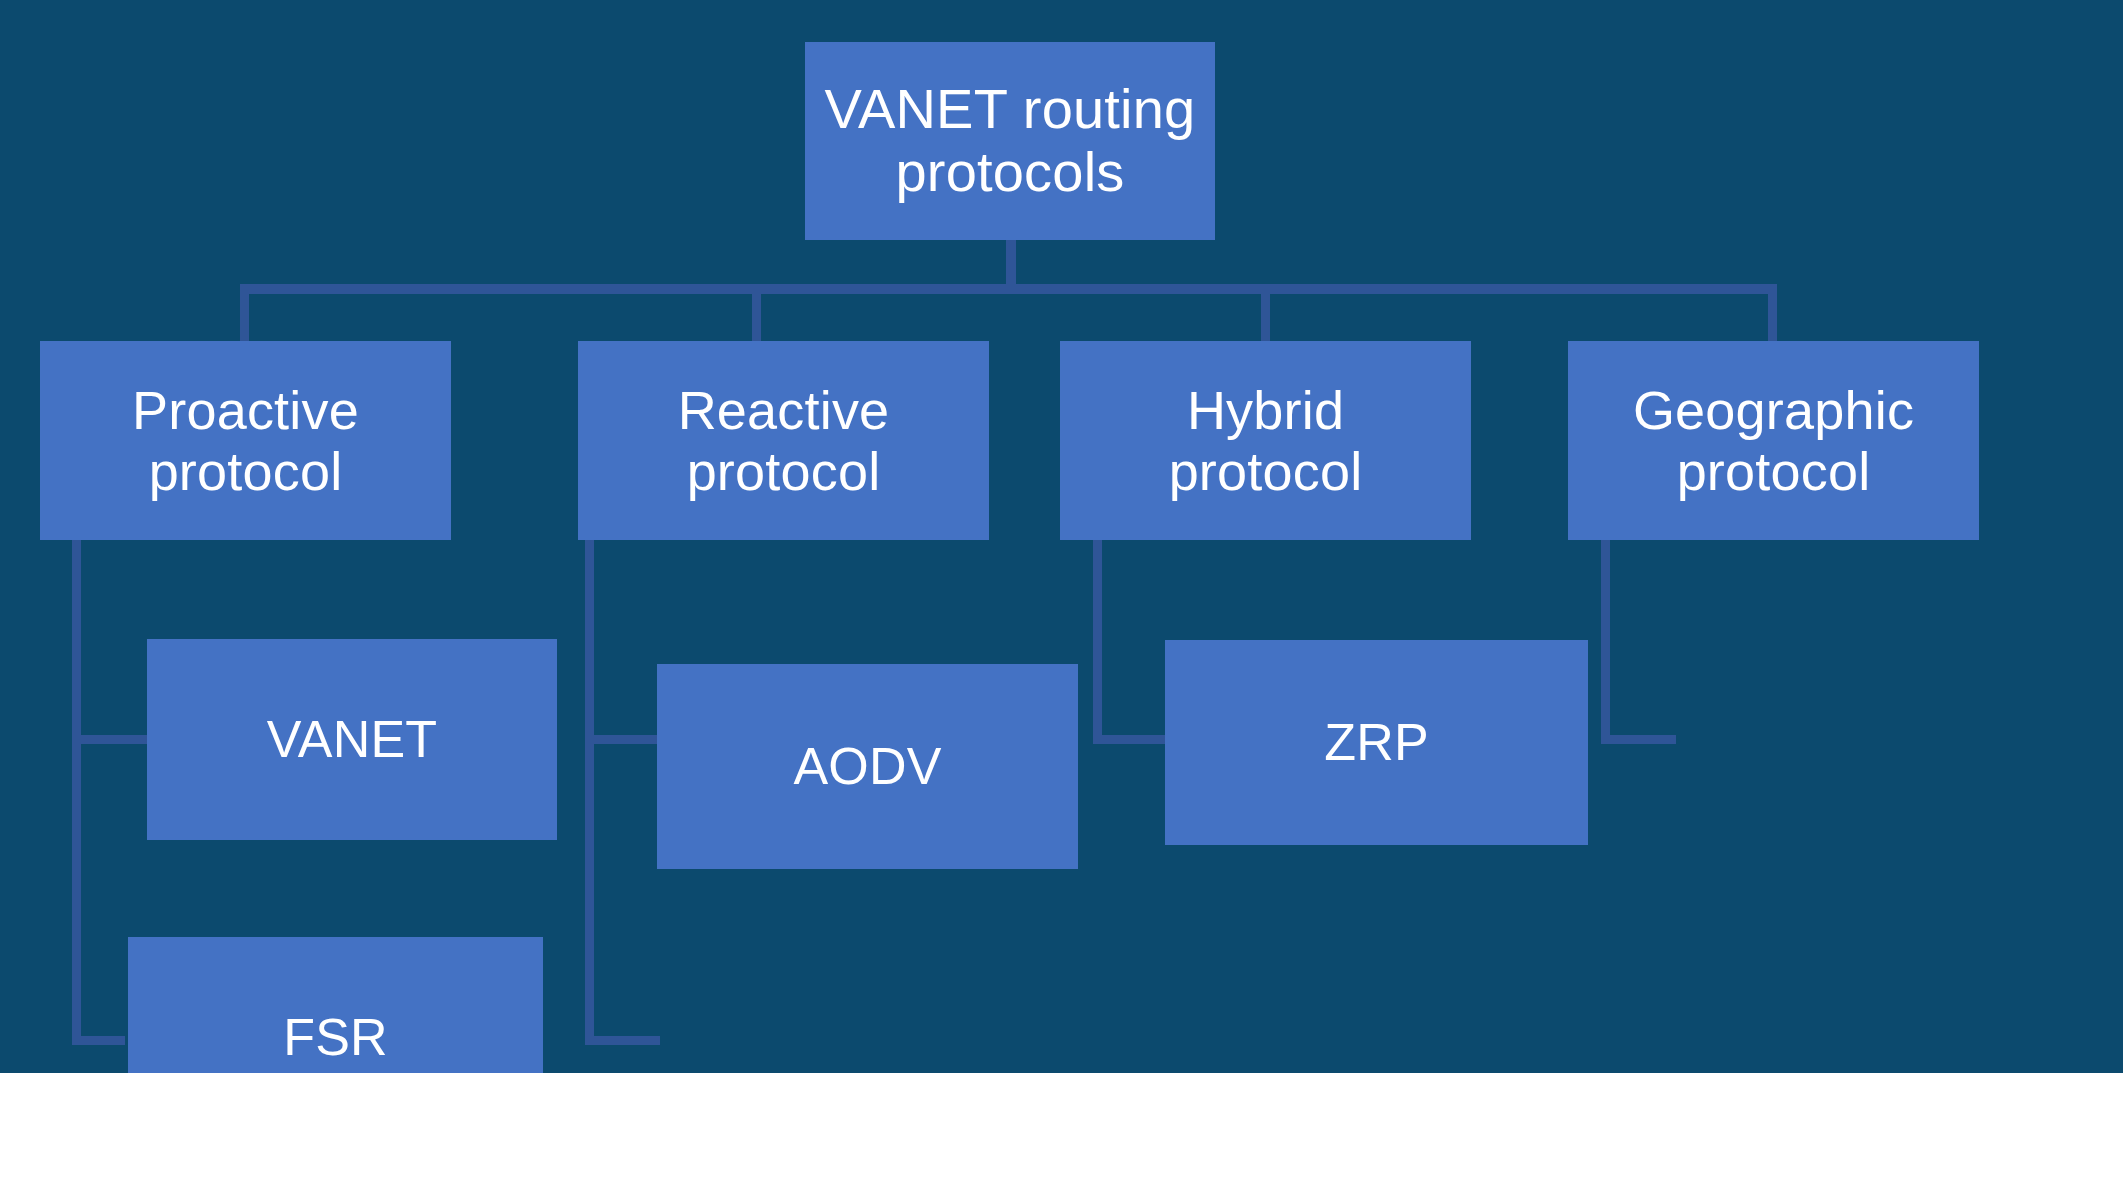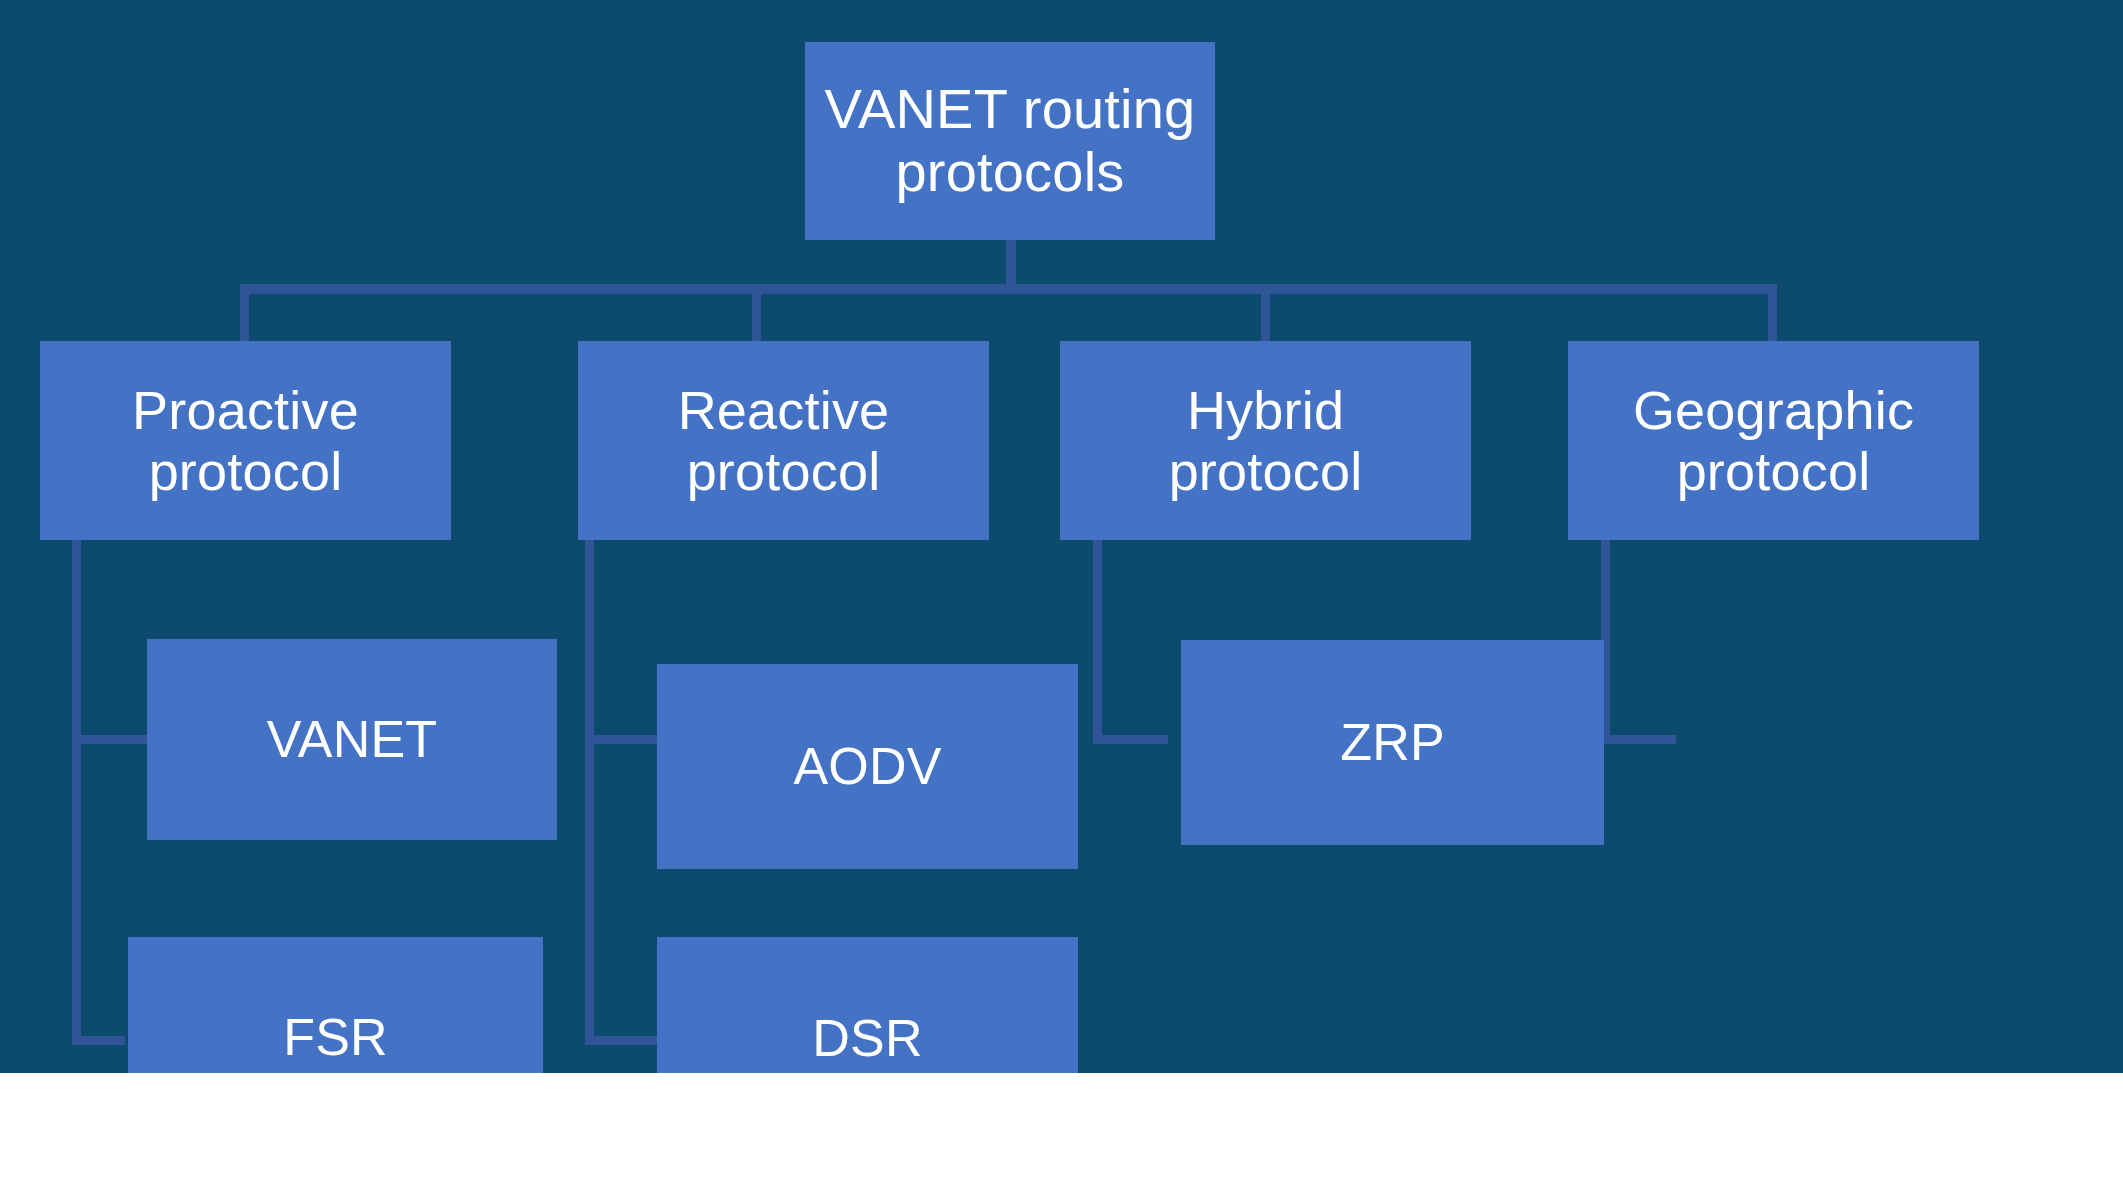--- a/index.html
+++ b/index.html
@@ -56,21 +56,21 @@
   .node-geographic{ left: 1568px; }
   .node-geographic .node-label { width: 450px; }
 
   .node-l3 {
     font-size: 52px;
   }
   .node-olsr { left: 147px; top: 639px;  width: 410px; height: 201px; }
   .node-fsr  { left: 128px; top: 937px;  width: 415px; height: 201px; }
   .node-aodv { left: 657px; top: 640px;  width: 421px; height: 205px; margin-top: 24px; }
   .node-dsr  { left: 657px; top: 937px;  width: 421px; height: 203px; }
-  .node-zrp  { left: 1165px; top: 640px; width: 423px; height: 205px; margin-left: 16px; }
+  .node-zrp  { left: 1165px; top: 640px; width: 423px; height: 205px; }
   .node-gpsr { left: 1673px; top: 640px; width: 394px; height: 203px; }
 
   .connector {
     position: absolute;
     background: #2F5597;
   }
   .conn-v { width: 9px; }
   .conn-h { height: 9px; }
 
   .node-label {
@@ -127,20 +127,17 @@
 
   <div class="node node-l3 node-olsr">
     <span class="node-label">VANET</span>
   </div>
   <div class="node node-l3 node-fsr">
     <span class="node-label">FSR</span>
   </div>
   <div class="node node-l3 node-aodv">
     <span class="node-label">AODV</span>
   </div>
-  <div class="node node-l3 node-dsr">
-    <span class="node-label">DSR</span>
-  </div>
   <div class="node node-l3 node-zrp">
     <span class="node-label">ZRP</span>
   </div>
 
 </div>
 
 </body></html>

